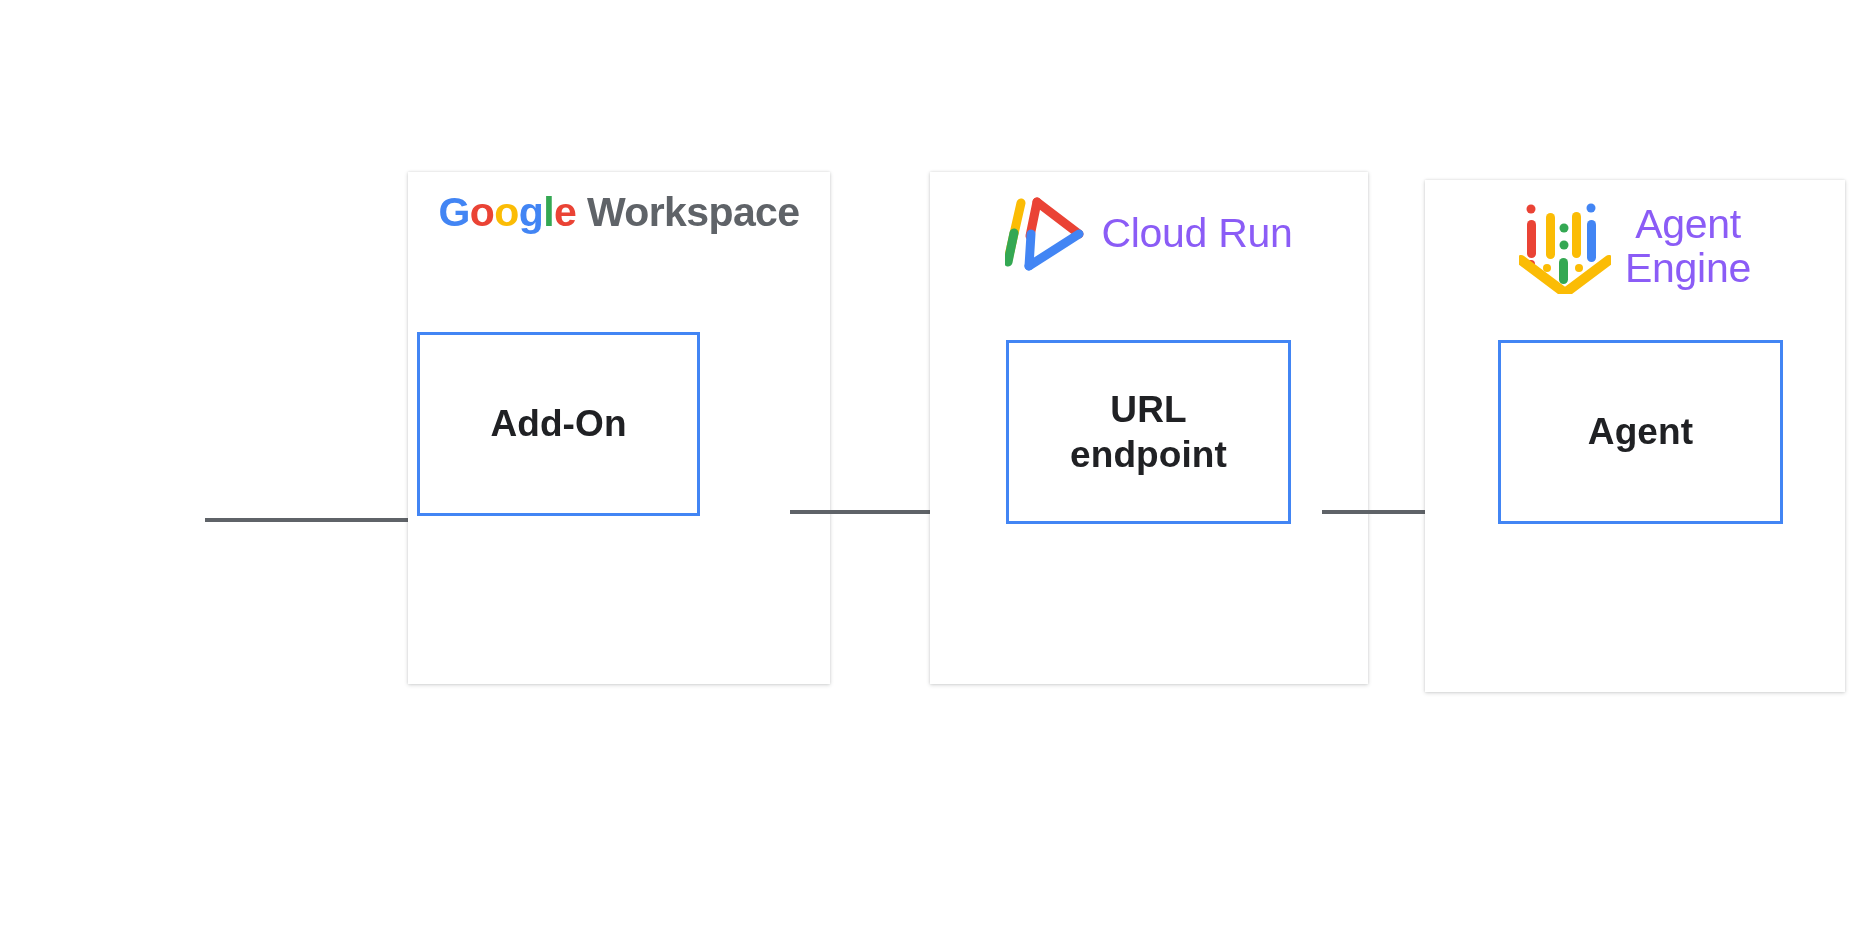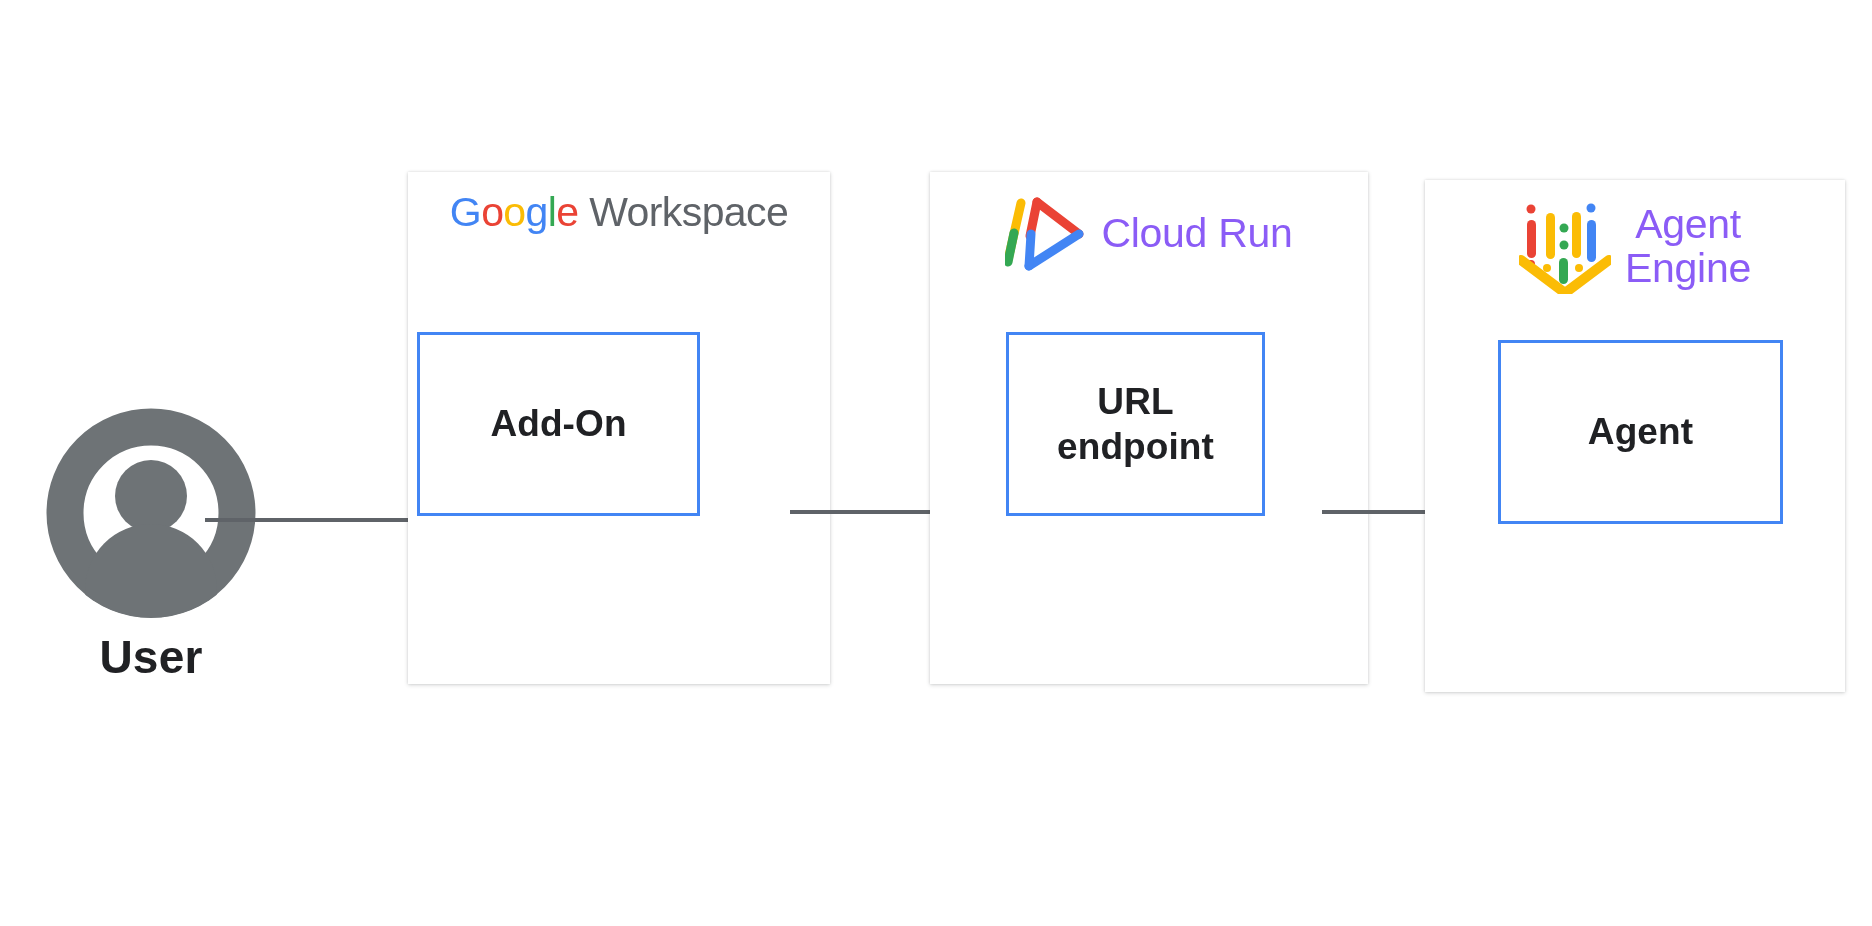--- a/index.html
+++ b/index.html
@@ -78,21 +78,21 @@
     letter-spacing: -0.3px;
     white-space: pre-line;
   }
   .card-title.two-line {
     text-align: center;
   }
 
   
   .gwordmark {
     font-size: 41px;
-    font-weight: 400;
+    font-weight: 700;
     letter-spacing: -0.6px;
     line-height: 1.08;
     white-space: nowrap;
   }
   .gw-b { color: #4285F4; }
   .gw-r { color: #EA4335; }
   .gw-y { color: #FBBC05; }
   .gw-g { color: #34A853; }
   .gw-suffix { color: #5F6368; }
 
@@ -120,35 +120,20 @@
   .connector {
     position: absolute;
     overflow: visible;
   }
 </style>
 </head>
 <body>
 
 <div id="canvas">
 
-  <div id="user-actor">
-    <svg class="avatar" viewBox="0 0 210 210">
-      <defs>
-        <clipPath id="ringClip">
-          <circle cx="105" cy="105" r="105"></circle>
-        </clipPath>
-      </defs>
-      <circle cx="105" cy="105" r="86" fill="none" stroke="#6E7376" stroke-width="37"></circle>
-      <g clip-path="url(#ringClip)">
-        <circle cx="105" cy="88" r="36" fill="#6E7376"></circle>
-        <circle cx="105" cy="182" r="66" fill="#6E7376"></circle>
-      </g>
-    </svg>
-    <div class="user-label">User</div>
-  </div>
 
   <svg class="connector" style="left:205px; top:500px; width:240px; height:40px;" viewBox="0 0 240 40">
     <line x1="0" y1="20" x2="210" y2="20" stroke="#5F6368" stroke-width="4"></line>
     <polygon points="210,6 238,20 210,34" fill="#5F6368"></polygon>
   </svg>
 
   <div class="card" style="left:408px; top:172px; width:422px; height:512px;">
     <div class="card-header">
       <span class="gwordmark"><span class="gw-b">G</span><span class="gw-r">o</span><span class="gw-y">o</span><span class="gw-b">g</span><span class="gw-g">l</span><span class="gw-r">e</span><span class="gw-suffix">&nbsp;Workspace</span></span>
     </div>
@@ -171,21 +156,21 @@
         <line x1="9" y1="43" x2="3" y2="72" stroke="#34A853" stroke-width="9" stroke-linecap="round"></line>
 
         <line x1="32" y1="12" x2="74" y2="44" stroke="#EA4335" stroke-width="9" stroke-linecap="round"></line>
         <line x1="32" y1="12" x2="25" y2="46" stroke="#EA4335" stroke-width="9" stroke-linecap="round"></line>
         <line x1="74" y1="44" x2="24" y2="76" stroke="#4285F4" stroke-width="9" stroke-linecap="round"></line>
         <line x1="24" y1="76" x2="26" y2="44" stroke="#4285F4" stroke-width="9" stroke-linecap="round"></line>
       </svg>
       <span class="card-title">Cloud Run</span>
     </div>
 
-    <div class="node-box" style="left:0px; top:160px; width:259px; height:184px; margin-left:76px;">
+    <div class="node-box" style="left:0px; top:168px; width:285px; height:184px; margin-left:76px;">
       <span class="node-label">URL
 endpoint</span>
     </div>
   </div>
 
   <svg class="connector" style="left:1322px; top:492px; width:230px; height:40px;" viewBox="0 0 230 40">
     <line x1="0" y1="20" x2="190" y2="20" stroke="#5F6368" stroke-width="4"></line>
     <polygon points="190,6 218,20 190,34" fill="#5F6368"></polygon>
   </svg>
 

